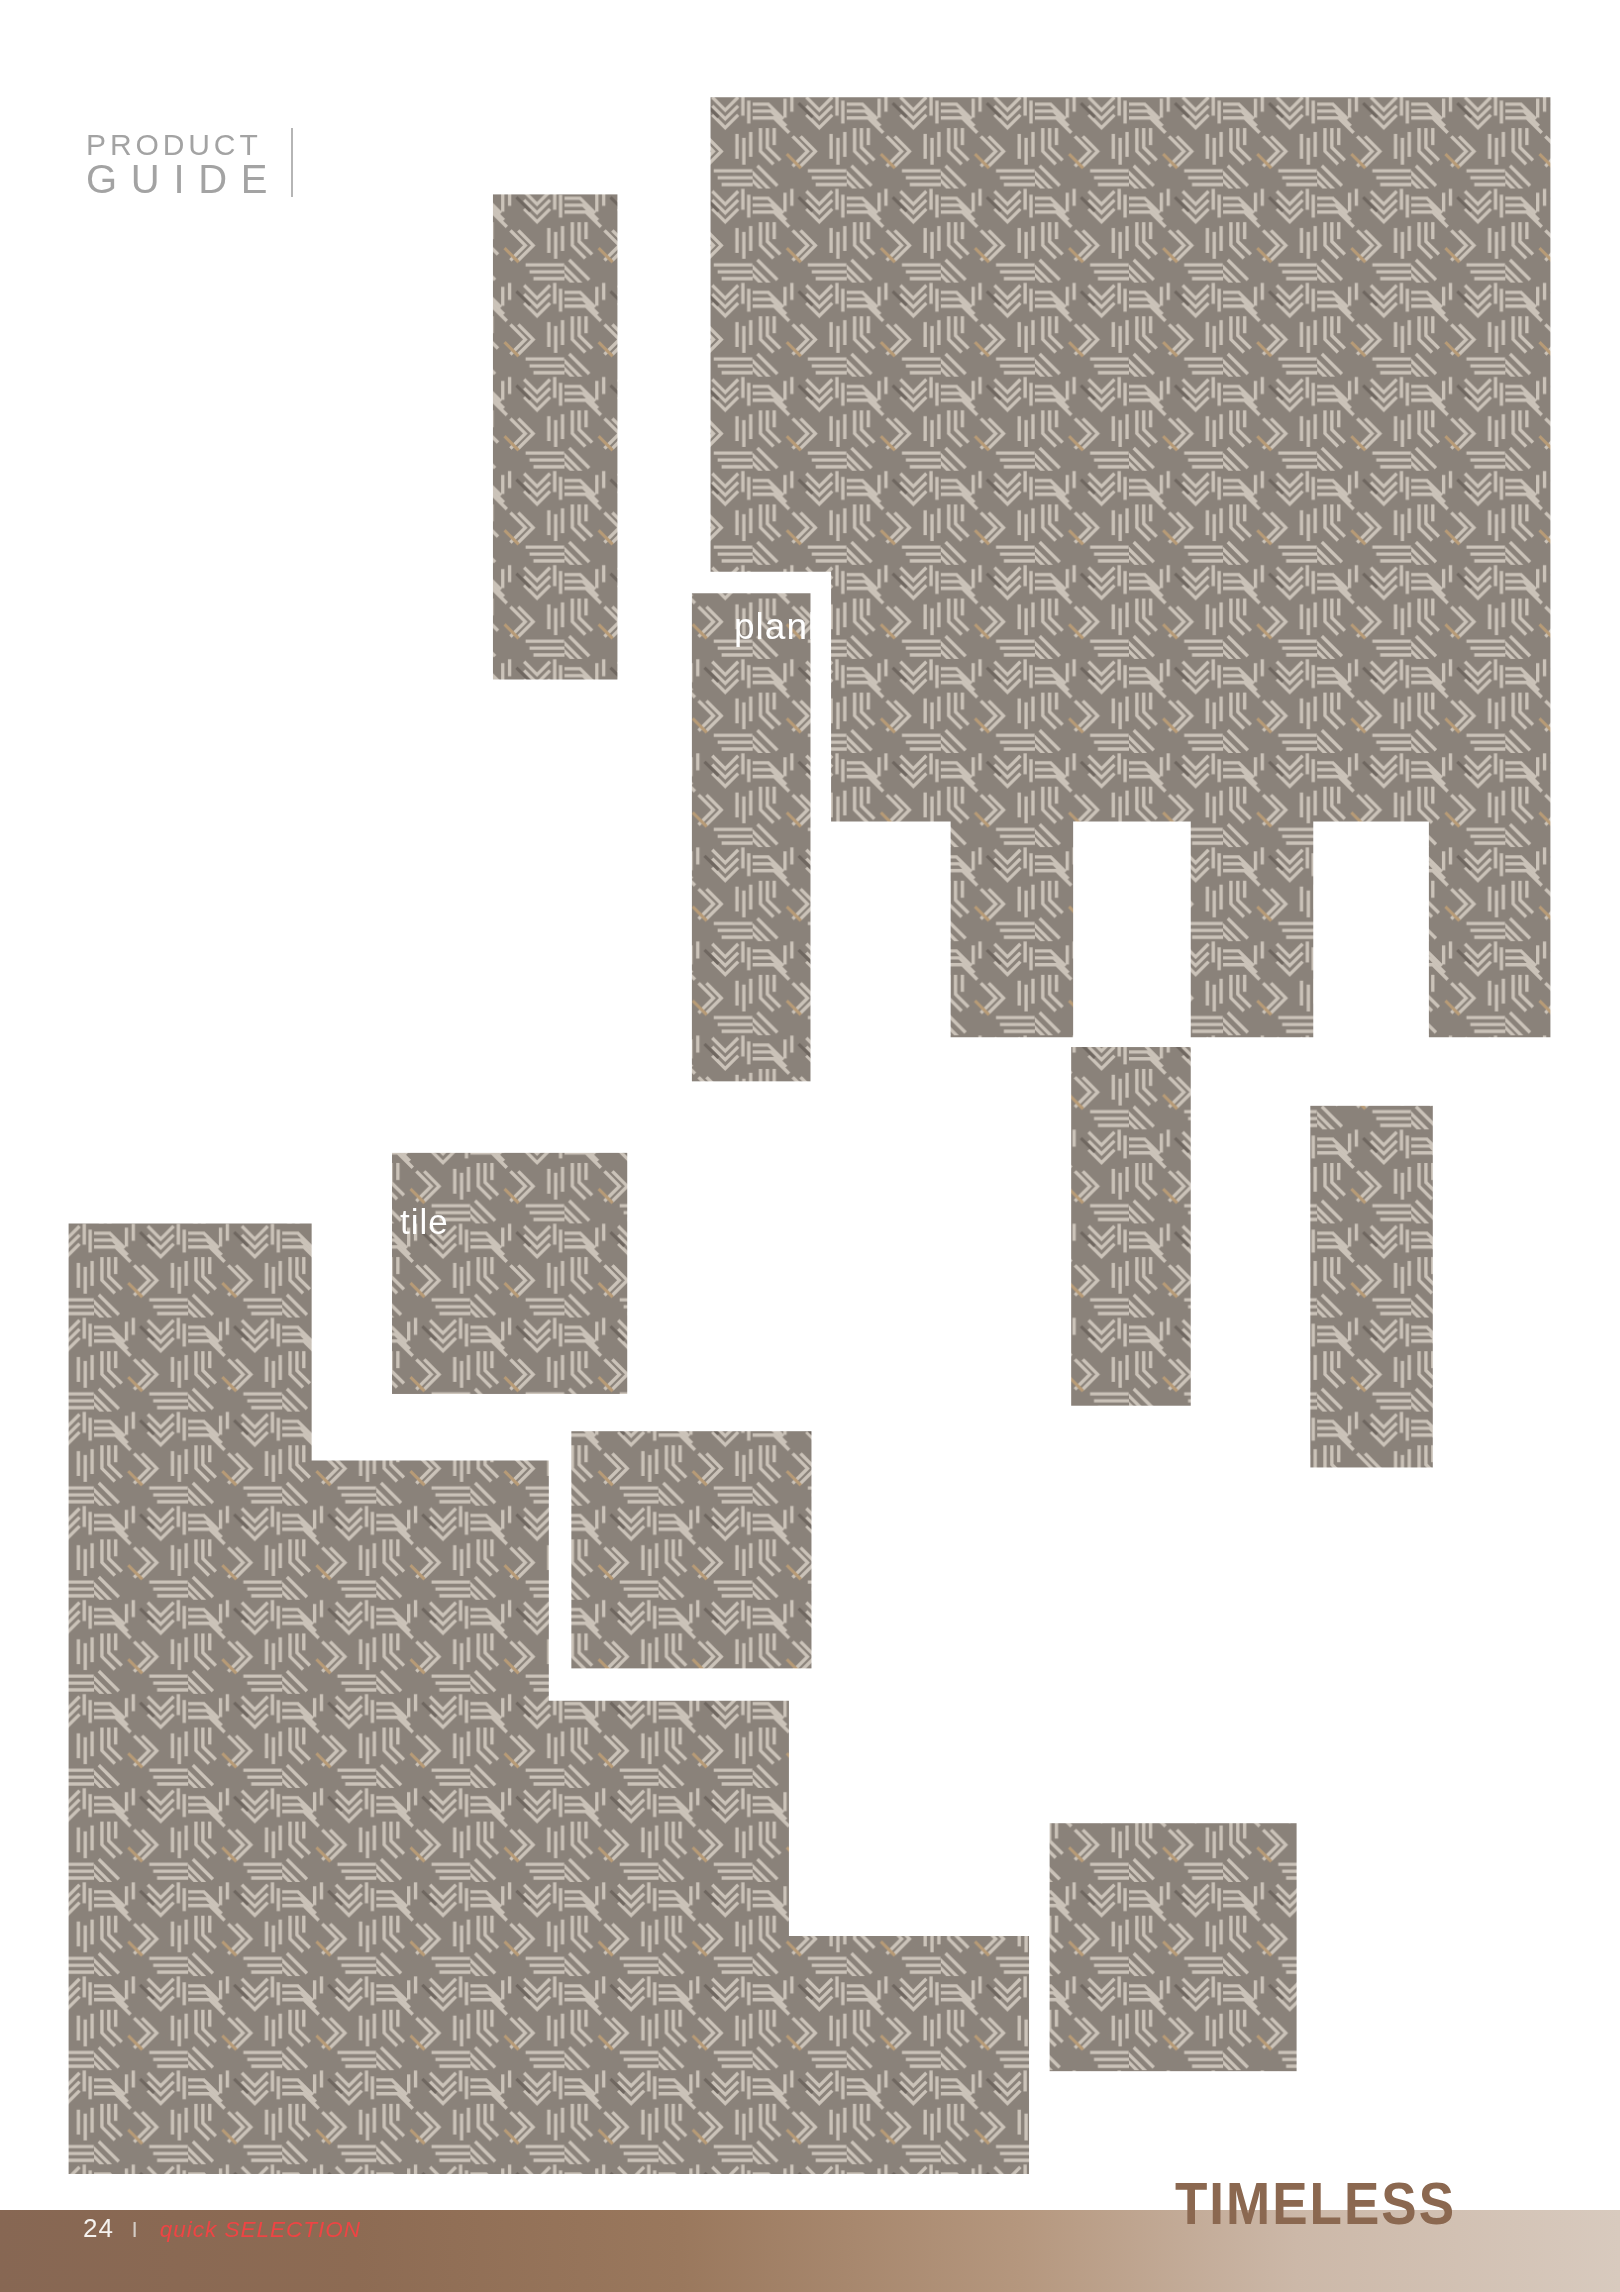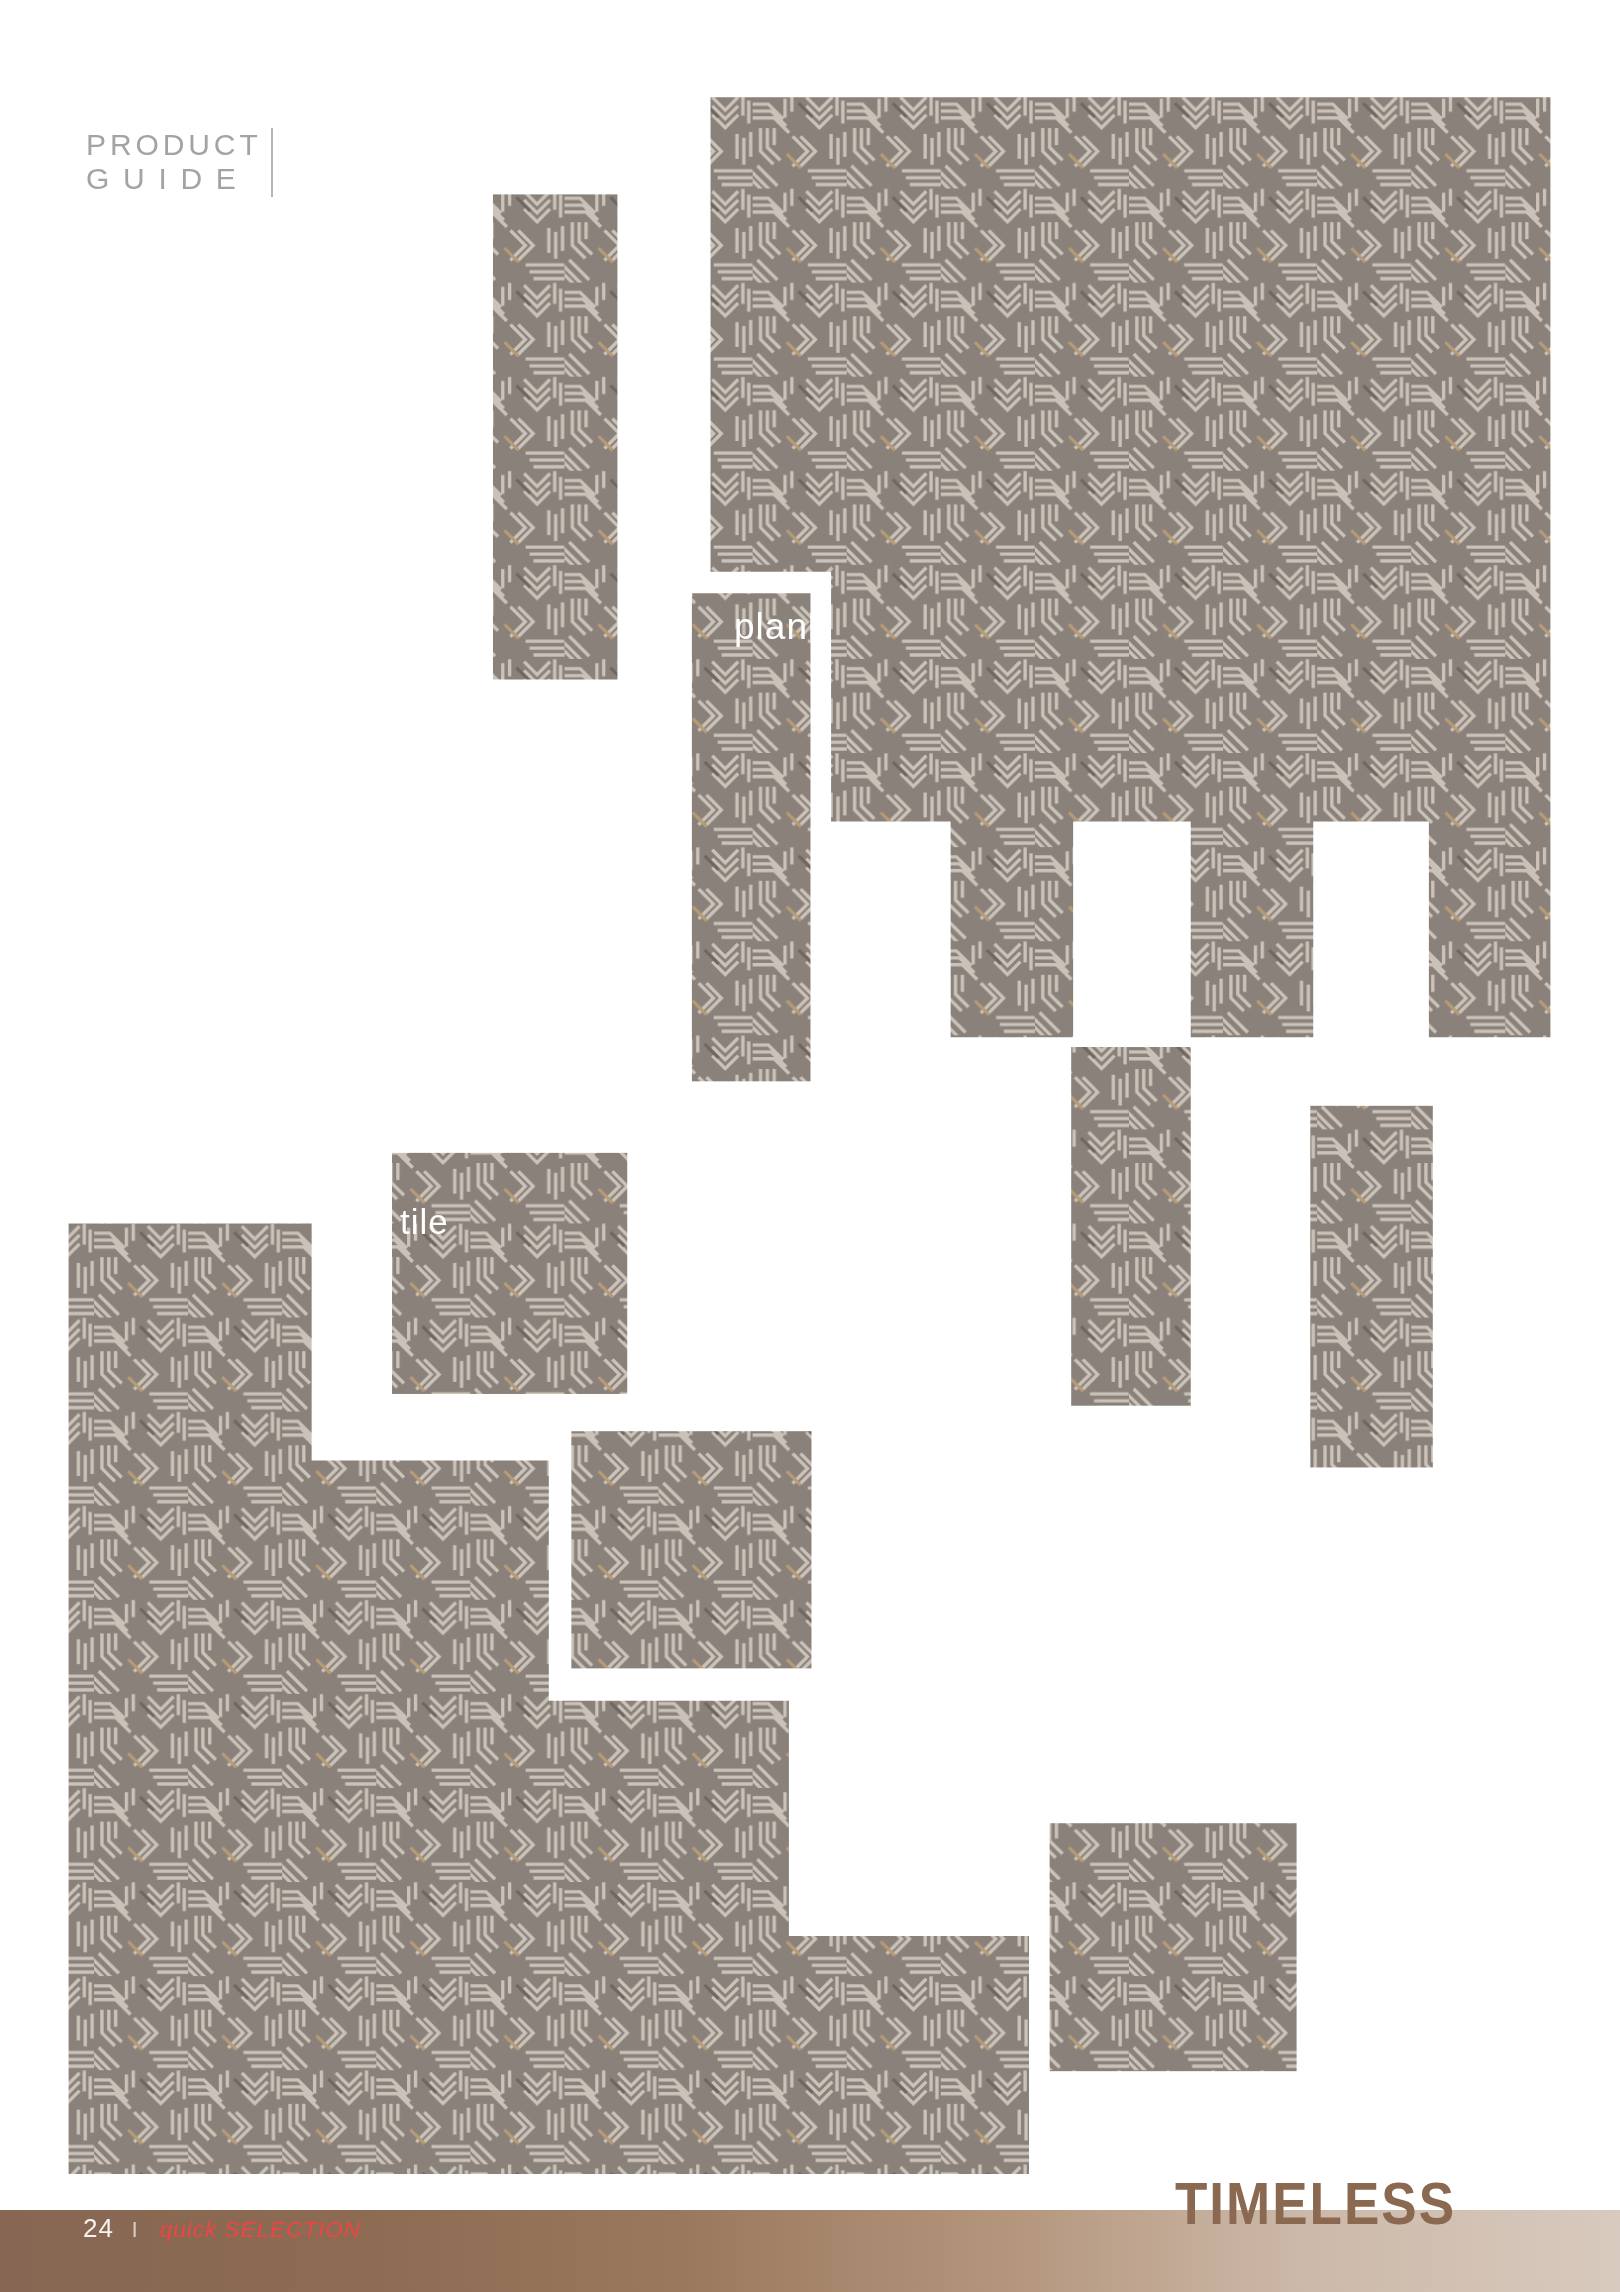--- a/index.html
+++ b/index.html
@@ -31,21 +31,21 @@
     justify-content: center;
   }
   .header-line1 {
     font-size: 30px;
     line-height: 34px;
     letter-spacing: 3.9px;
     color: #a3a3a3;
     white-space: nowrap;
   }
   .header-line2 {
-    font-size: 30px;
+    font-size: 40px;
     line-height: 34px;
     letter-spacing: 13.7px;
     color: #a3a3a3;
     white-space: nowrap;
   }
   .header-divider {
     width: 2px;
     height: 69px;
     background: #b5b5b5;
     margin: 0 15.7px 0 9.8px;

